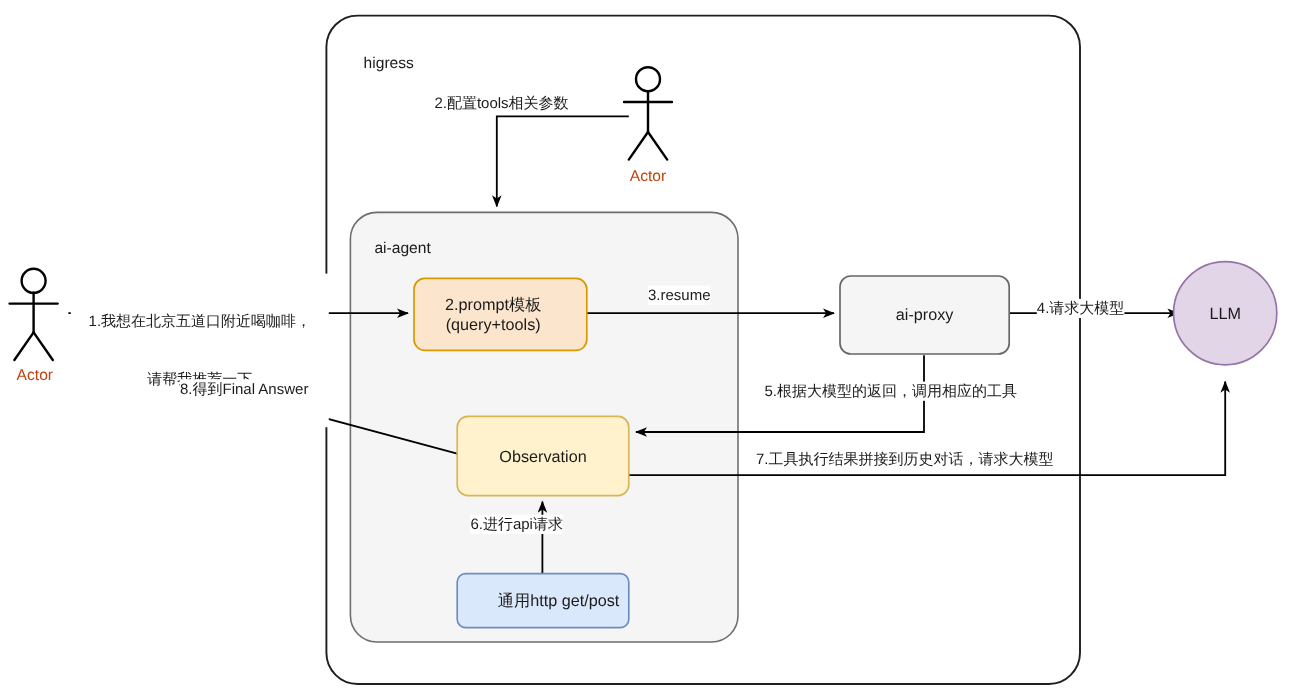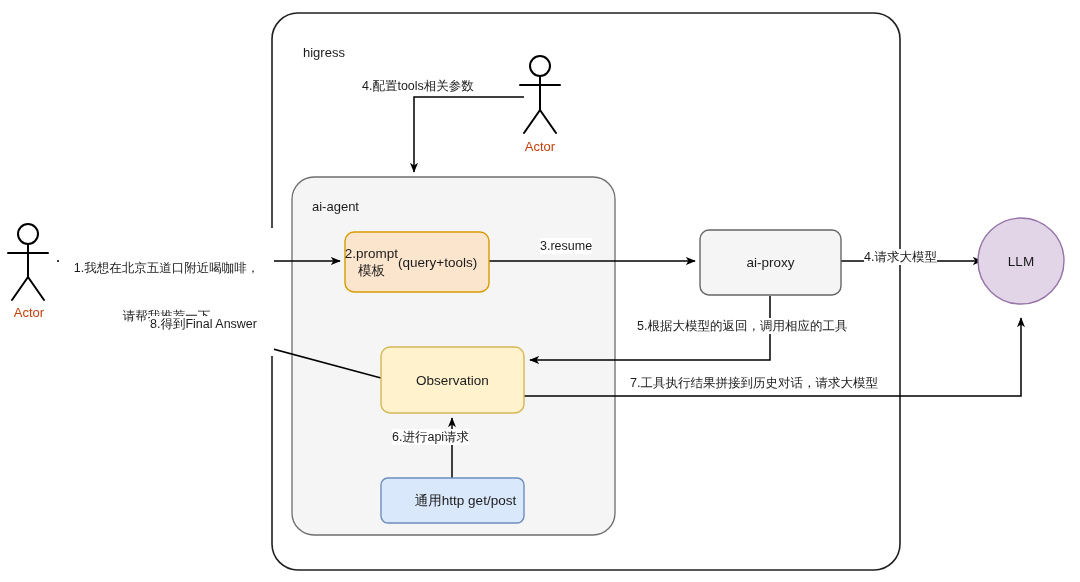--- a/index.html
+++ b/index.html
@@ -118,37 +118,37 @@
       <line x1="540" y1="76" x2="540" y2="110"></line>
       <line x1="520" y1="85" x2="560" y2="85"></line>
       <line x1="540" y1="110" x2="524" y2="133"></line>
       <line x1="540" y1="110" x2="556" y2="133"></line>
     </g>
   </svg>
 
   <div class="container-title" style="left:303px; top:45px;">higress</div>
   <div class="container-title" style="left:312px; top:199px;">ai-agent</div>
 
-  <div class="node-text" style="left:345px; top:232px; width:132px; height:60px; flex-direction:row;">
+  <div class="node-text" style="left:345px; top:232px; width:132px; height:60px; flex-direction:column;">
     <span>2.prompt模板</span>
     <span>(query+tools)</span>
   </div>
 
   <div class="node-text" style="left:381px; top:347px; width:143px; height:66px;">Observation</div>
 
   <div class="node-text" style="left:381px; top:478px; width:169px; height:45px;">通用http get/post</div>
 
   <div class="node-text" style="left:978px; top:218px; width:86px; height:86px;">LLM</div>
 
   <div class="node-text" style="left:700px; top:230px; width:141px; height:65px;">ai-proxy</div>
 
   <div class="actor-label" style="left:0px; top:305px; width:58px;">Actor</div>
   <div class="actor-label" style="left:511px; top:139px; width:58px;">Actor</div>
 
-  <div class="edge-label" style="left:362px; top:78px;">4.配置tools相关参数</div>
+  <div class="edge-label" style="left:362px; top:78px;">2.配置tools相关参数</div>
 
   <div class="edge-label" style="left:59px; top:228px; width:215px;">
     <div>1.我想在北京五道口附近喝咖啡，</div>
     <div>请帮我推荐一下</div>
   </div>
 
   <div class="edge-label" style="left:540px; top:238px;">3.resume</div>
 
   <div class="edge-label" style="left:864px; top:249px;">4.请求大模型</div>
 

